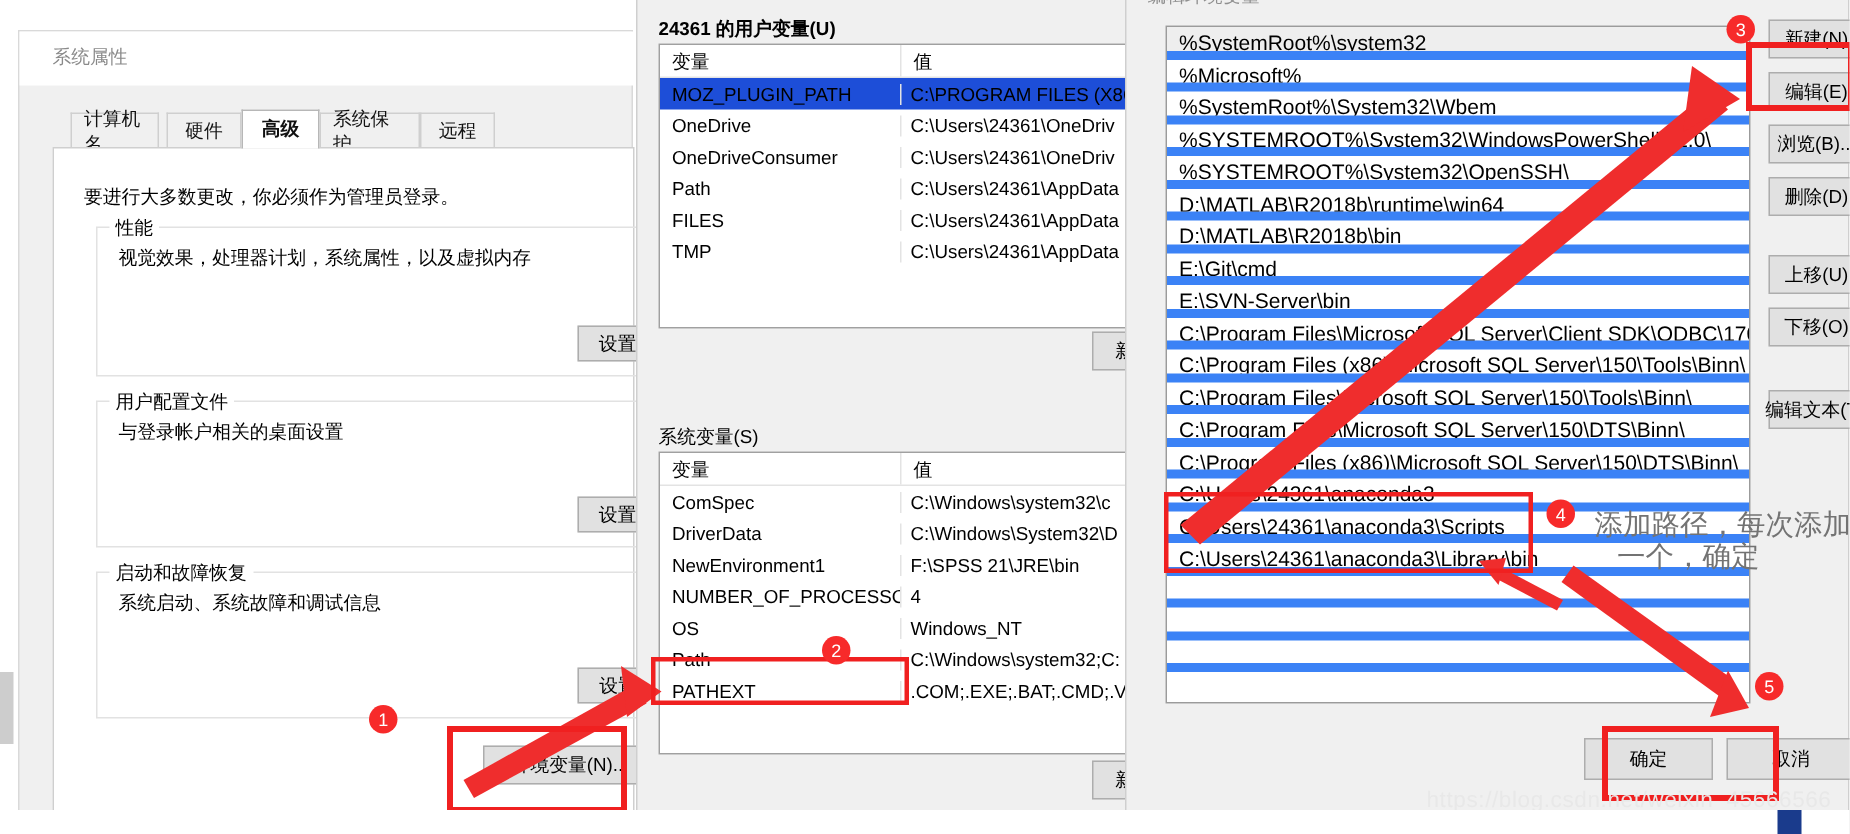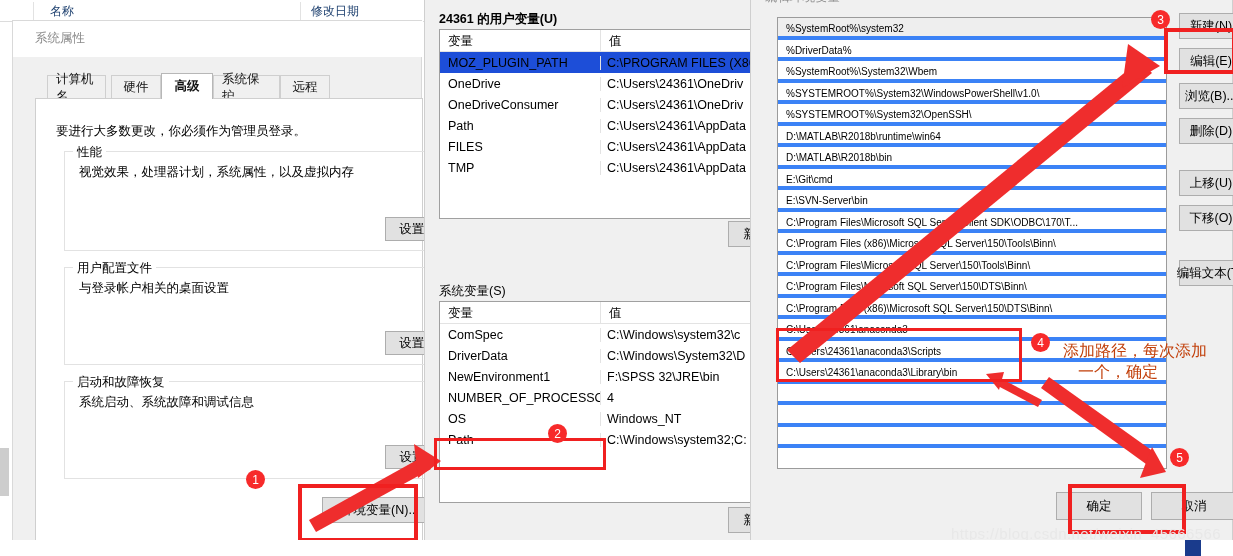--- a/index.html
+++ b/index.html
@@ -51,48 +51,42 @@
   .lb-row { display:flex; height:21px; align-items:center; font-size:12.5px; }
   .lb-row.sel { background:#1d4ed8; }
   .lb-c1 { width:160px; padding-left:8px; overflow:hidden; white-space:nowrap; }
   .lb-c2 { flex:1; padding-left:6px; overflow:hidden; white-space:nowrap; border-left:1px solid #e3e3e3; }
   .lb-head .lb-c2 { border-left:1px solid #e3e3e3; }
 
   
   #editvar { position:absolute; left:750px; top:-14px; width:483px; height:570px; background:#f0f0f0; border:1px solid #cfcfcf; }
   #editvar-title { position:absolute; left:14px; top:2px; font-size:12.5px; color:#8f8f8f; }
   #path-list { position:absolute; left:26px; top:30px; width:390px; height:452px; background:#fff; border:1px solid #9b9b9b; overflow:hidden; }
-  .path-row { height:21.5px; line-height:21.5px; font-size:10px; padding-left:8px; border-bottom:4px solid #3b82f6; white-space:nowrap; overflow:hidden; }
+  .path-row { height:21.5px; line-height:21.5px; font-size:14px; padding-left:8px; border-bottom:6px solid #3b82f6; white-space:nowrap; overflow:hidden; }
   .path-row.sel { background:#eeeeee; }
   #path-buttons { position:absolute; left:428px; top:26px; width:56px; }
   #path-buttons .btn { width:64px; height:26px; margin-bottom:9px; }
 
   
   .redbox { position:absolute; border:4px solid #f02020; pointer-events:none; }
   .redbox.thin { border-width:3px; }
   .badge { position:absolute; width:19px; height:19px; border-radius:50%; background:#f72a2a; color:#fff;
            font-size:12px; display:flex; align-items:center; justify-content:center; font-family:"Liberation Sans",sans-serif;}
-  .redtext { position:absolute; color:#c2410c; font-size:16px; line-height:19px; white-space:nowrap; }
+  .redtext { position:absolute; color:#737373; font-size:19px; line-height:19px; white-space:nowrap; }
   svg.overlay { position:absolute; left:0; top:0; width:1233px; height:556px; pointer-events:none; }
   #watermark { position:absolute; left:935px; top:525px; font-size:15px; color:#e8e8e8; letter-spacing:.4px;margin-left:16px; }
   #taskbar-bit { position:absolute; left:0; top:540px; width:1233px; height:16px; background:#ffffff; }
   #taskbar-blue { position:absolute; left:1185px; top:540px; width:16px; height:16px; background:#1a3b8c; }
 </style>
 </head>
 <body>
 
 <div class="root">
 
   <div id="explorer-bg">
-    <div id="explorer-header">
-      <div class="divider" style="left:33px;"></div>
-      <div class="divider" style="left:300px;"></div>
-      <div class="col" style="left:50px;">名称</div>
-      <div class="col" style="left:311px;">修改日期</div>
-    </div>
     <div id="explorer-scroll"></div>
   </div>
 
   <div id="sysprops">
     <div id="sysprops-titlebar"></div>
     <div id="sysprops-title">系统属性</div>
 
     <div class="tabstrip">
       <div class="tab" style="left:12px;   width:59px;">计算机名</div>
       <div class="tab" style="left:76px;  width:50px;">硬件</div>
@@ -172,44 +166,48 @@
           <div class="lb-row">
             <div class="lb-c1">ComSpec</div>
             <div class="lb-c2">C:\Windows\system32\c</div>
           </div>
           <div class="lb-row">
             <div class="lb-c1">DriverData</div>
             <div class="lb-c2">C:\Windows\System32\D</div>
           </div>
           <div class="lb-row">
             <div class="lb-c1">NewEnvironment1</div>
-            <div class="lb-c2">F:\SPSS 32\JRE\bin</div>
+            <div class="lb-c2">F:\SPSS 21\JRE\bin</div>
           </div>
           <div class="lb-row">
             <div class="lb-c1">NUMBER_OF_PROCESSORS</div>
             <div class="lb-c2">4</div>
           </div>
           <div class="lb-row">
             <div class="lb-c1">OS</div>
             <div class="lb-c2">Windows_NT</div>
           </div>
           <div class="lb-row">
             <div class="lb-c1">Path</div>
             <div class="lb-c2">C:\Windows\system32;C:</div>
+          </div>
+          <div class="lb-row">
+            <div class="lb-c1">PATHEXT</div>
+            <div class="lb-c2">.COM;.EXE;.BAT;.CMD;.V</div>
           </div>
         </div>
     </div>
     <div class="btn" style="position:absolute; left:303px; top:518px; width:56px; height:26px;">新建</div>
   </div>
 
   <div id="editvar">
     <div id="editvar-title">编辑环境变量</div>
     <div id="path-list">
         <div class="path-row sel">%SystemRoot%\system32</div>
-        <div class="path-row">%DriverData%</div>
+        <div class="path-row">%Microsoft%</div>
         <div class="path-row">%SystemRoot%\System32\Wbem</div>
         <div class="path-row">%SYSTEMROOT%\System32\WindowsPowerShell\v1.0\</div>
         <div class="path-row">%SYSTEMROOT%\System32\OpenSSH\</div>
         <div class="path-row">D:\MATLAB\R2018b\runtime\win64</div>
         <div class="path-row">D:\MATLAB\R2018b\bin</div>
         <div class="path-row">E:\Git\cmd</div>
         <div class="path-row">E:\SVN-Server\bin</div>
         <div class="path-row">C:\Program Files\Microsoft SQL Server\Client SDK\ODBC\170\T...</div>
         <div class="path-row">C:\Program Files (x86)\Microsoft SQL Server\150\Tools\Binn\</div>
         <div class="path-row">C:\Program Files\Microsoft SQL Server\150\Tools\Binn\</div>

